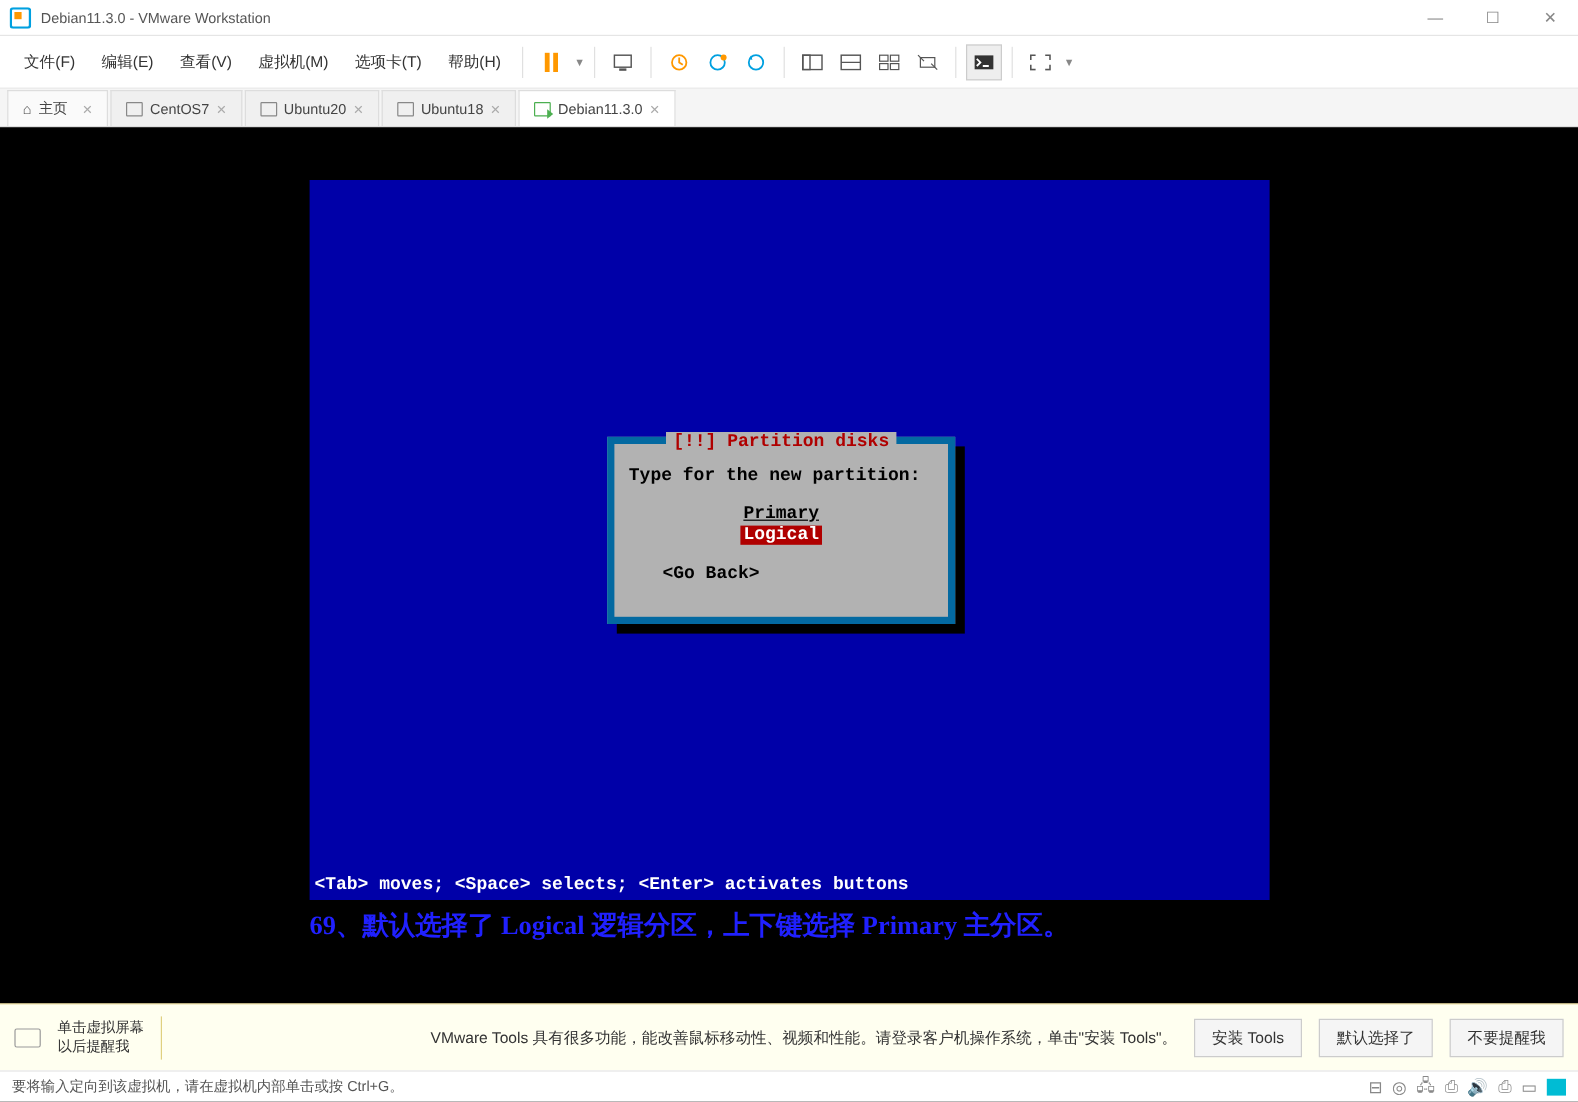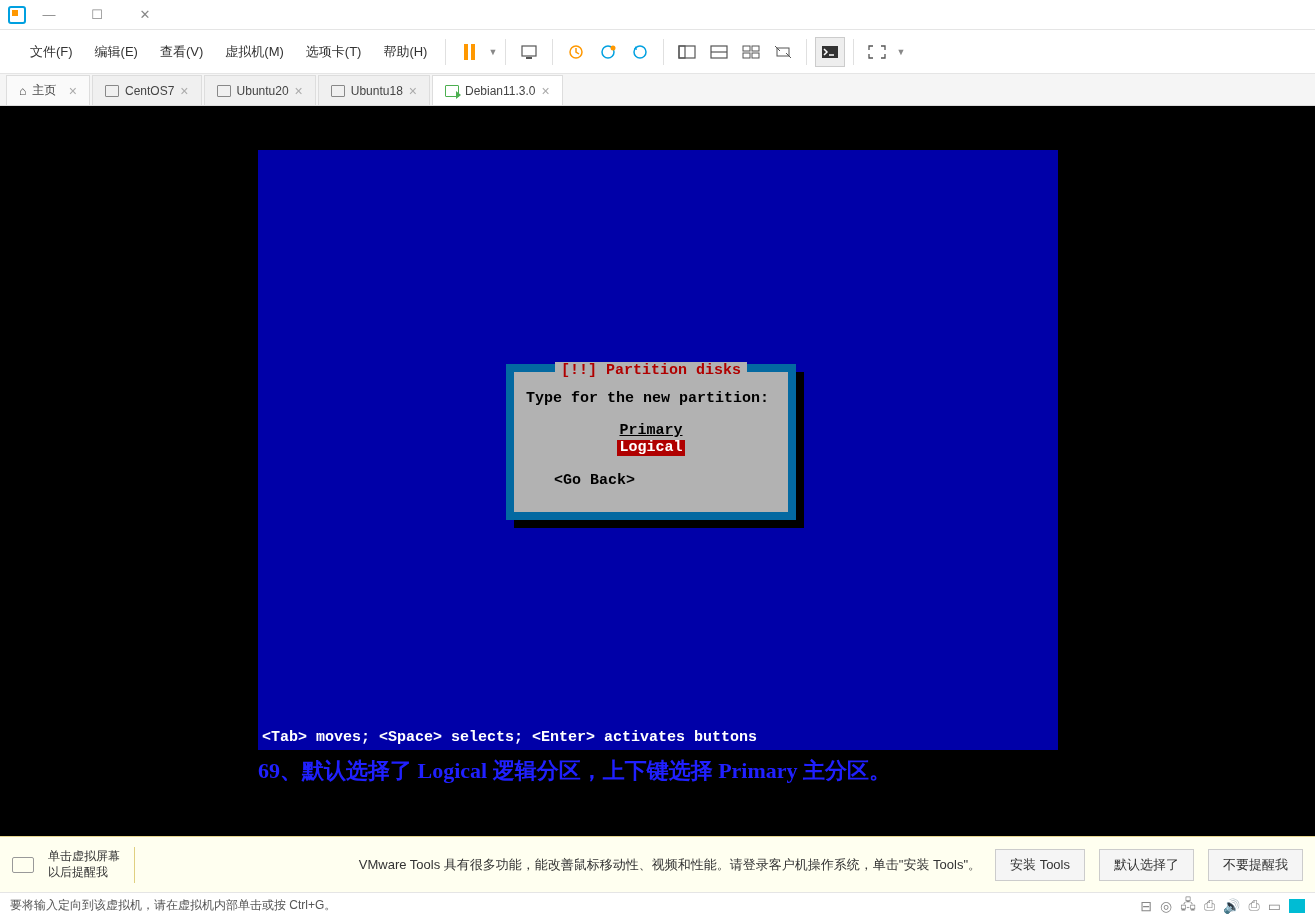--- a/index.html
+++ b/index.html
@@ -6,21 +6,21 @@
   body { font-family: "Microsoft YaHei", "Segoe UI", sans-serif; font-size: 13px; background: #fff; width: 1315px; height: 918px; overflow: hidden; display: flex; flex-direction: column; }
   
   
   .titlebar { height: 30px; display: flex; align-items: center; padding: 0 8px; background: #fff; border-bottom: 1px solid #e5e5e5; }
   .titlebar .logo { width: 18px; height: 18px; margin-right: 8px; }
   .titlebar .title { flex: 1; color: #555; font-size: 12px; }
   .titlebar .winbtns { display: flex; gap: 18px; color: #888; }
   .titlebar .winbtns span { width: 30px; text-align: center; cursor: default; }
   
   
-  .menubar { height: 44px; display: flex; align-items: center; padding: 0 20px; gap: 2px; background: #fff; border-bottom: 1px solid #e5e5e5; }
+  .menubar { height: 44px; display: flex; align-items: center; padding: 0 10px; gap: 2px; background: #fff; border-bottom: 1px solid #e5e5e5; }
   .menubar .menu-item { padding: 4px 10px; color: #333; font-size: 13px; }
   .menubar .sep { width: 1px; height: 26px; background: #e0e0e0; margin: 0 6px; }
   .menubar .iconbtn { width: 30px; height: 30px; display: flex; align-items: center; justify-content: center; color: #555; }
   .pause-icon { display: flex; gap: 3px; }
   .pause-icon span { width: 4px; height: 16px; background: #ff9800; }
   .dropdown-caret { font-size: 9px; color: #888; margin-left: 2px; }
   
   
   .tabbar { height: 32px; display: flex; align-items: flex-end; background: #f5f5f5; border-bottom: 1px solid #ddd; padding-left: 6px; }
   .tab { height: 30px; padding: 0 12px; display: flex; align-items: center; gap: 6px; background: #f0f0f0; border: 1px solid #ddd; border-bottom: none; margin-right: 2px; color: #444; font-size: 12px; min-width: 100px; }
@@ -30,21 +30,21 @@
   .tab .vm-icon { width: 14px; height: 12px; border: 1.5px solid #888; border-radius: 1px; position: relative; }
   .tab.active .vm-icon { border-color: #4caf50; }
   .tab.active .vm-icon::after { content:""; position:absolute; right:-3px; bottom:-3px; width:0; height:0; border-left:5px solid #4caf50; border-top:4px solid transparent; border-bottom:4px solid transparent; }
   
   
   .viewport { flex: 1; background: #000; position: relative; overflow: hidden; }
   .vm-screen { position: absolute; left: 258px; top: 44px; width: 800px; height: 600px; background: #0000a8; font-family: "Courier New", monospace; font-size: 15px; font-weight: bold; }
   
   
   .dialog-shadow { position: absolute; left: 256px; top: 222px; width: 290px; height: 156px; background: #000; }
-  .dialog { position: absolute; left: 248px; top: 214px; width: 290px; height: 156px; background: #b2b2b2; border: 8px solid #0369a1; }
+  .dialog { position: absolute; left: 248px; top: 214px; width: 290px; height: 156px; background: #b2b2b2; border: 6px solid #0369a1; }
   .dialog-title-wrap { position: absolute; top: -10px; left: 0; right: 0; text-align: center; }
   .dialog-title { background: #b2b2b2; padding: 0 6px; color: #b00000; }
   .dialog-body { padding: 18px 12px 10px 12px; color: #000; }
   .dialog-prompt { margin-bottom: 16px; }
   .dialog-options { text-align: center; margin-bottom: 16px; line-height: 1.1; text-decoration: underline; }
   .opt-primary { color: #000; }
   .opt-logical { background: #b00000; color: #ffffff; display: inline-block; padding: 0 2px; }
   .dialog-goback { padding-left: 28px; color: #000; }
   
   .vm-hint { position: absolute; left: 4px; bottom: 4px; color: #fff; font-family: "Courier New", monospace; font-size: 15px; font-weight: bold; }
@@ -67,20 +67,21 @@
   .tray-badge { width: 16px; height: 14px; background: #00bcd4; }
 </style>
 </head>
 <body>
 
 <div class="titlebar">
   <svg class="logo" viewBox="0 0 18 18">
       <rect x="1" y="1" width="16" height="16" rx="2" fill="none" stroke="#00a0e0" stroke-width="2"></rect>
       <rect x="4" y="4" width="6" height="6" fill="#ff9800"></rect>
     </svg>
+  <span class="title">Debian11.3.0 - VMware Workstation</span>
   <div class="winbtns">
     <span>—</span>
     <span>☐</span>
     <span>✕</span>
   </div>
 </div>
 
 <div class="menubar">
   <span class="menu-item">文件(F)</span>
   <span class="menu-item">编辑(E)</span>

